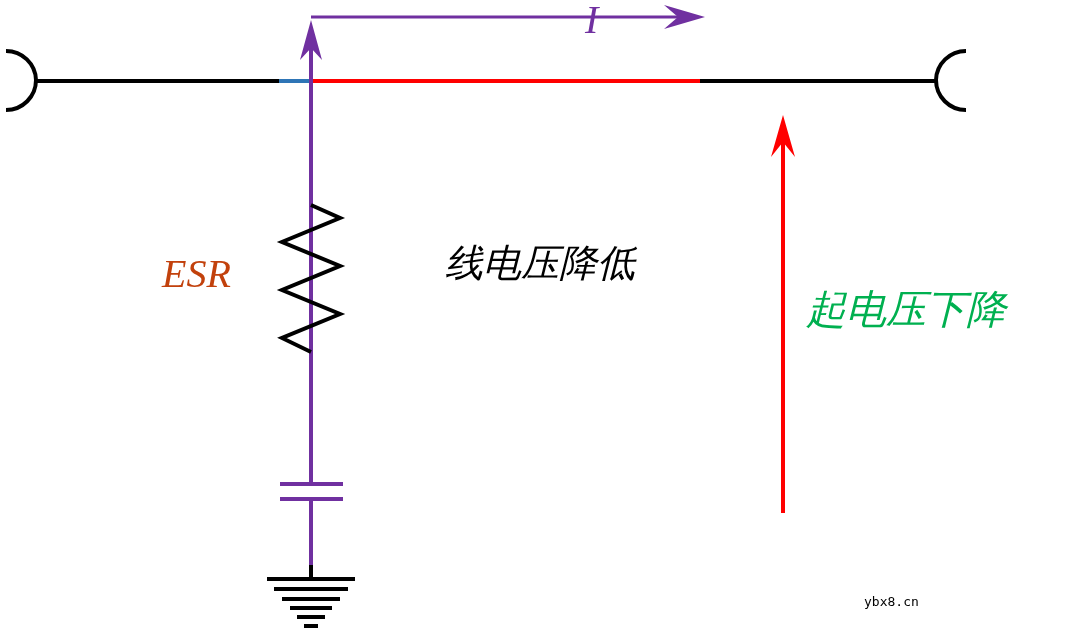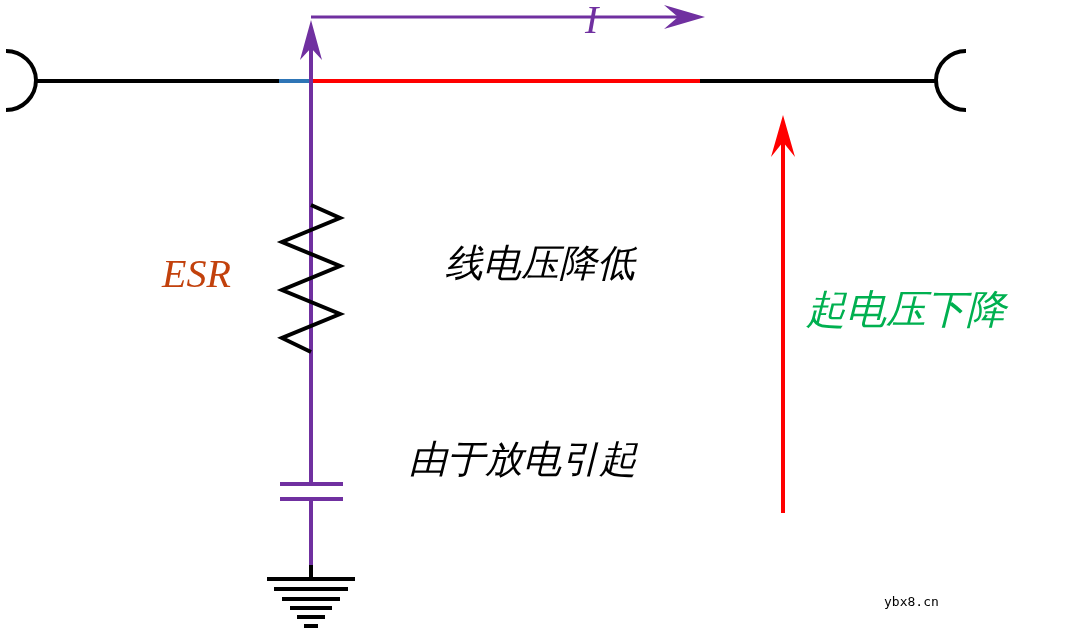--- a/index.html
+++ b/index.html
@@ -5,21 +5,21 @@
     html, body { margin: 0; padding: 0; background: #ffffff; }
     body { width: 1068px; height: 634px; position: relative; overflow: hidden; }
     #diagram { position: absolute; left: 0; top: 0; width: 1068px; height: 634px; }
     .lbl { position: absolute; white-space: nowrap; font-family: "DejaVu Serif", serif; font-style: italic; }
     .esr { left: 162px; top: 250px; font-size: 40px; color: #c2410c; font-family: "Liberation Serif", serif; }
     .cur { left: 585px; top: -4px; font-size: 40px; color: #7030a0; font-family: "Liberation Serif", serif; }
     .note { color: #000; font-size: 38px; text-align: center; line-height: 58px; }
     .note1 { left: 360px; top: 234px; width: 360px; }
     .note2 { left: 368px; top: 430px; width: 310px; }
     .green { left: 806px; top: 282px; font-size: 40px; color: #00b050; }
-    .wm { position: absolute; left: 884px; top: 594px; font-family: "DejaVu Sans Mono", monospace; font-size: 13px; color: #000; }
+    .wm { position: absolute; left: 864px; top: 594px; font-family: "DejaVu Sans Mono", monospace; font-size: 13px; color: #000; }
   </style>
 </head>
 <body>
 
 <svg id="diagram" viewBox="0 0 1068 634" xmlns="http://www.w3.org/2000/svg">
 
   <path d="M6,51 A30,30 0 0 1 36,80 A30,30 0 0 1 6,110" fill="none" stroke="#000" stroke-width="4"></path>
 
   <path d="M966,51 A30,30 0 0 0 936,80 A30,30 0 0 0 966,110" fill="none" stroke="#000" stroke-width="4"></path>
 
@@ -54,18 +54,17 @@
 </svg>
 
 <div class="lbl cur">I</div>
 <div class="lbl esr">ESR</div>
 
 <div class="lbl note note1">
   <div>线电压降低</div>
 </div>
 
 <div class="lbl note note2">
-  <div>由于放电引起</div>
 </div>
 
 <div class="lbl green">起电压下降</div>
 
 <div class="wm">ybx8.cn</div>
 
 </body></html>

